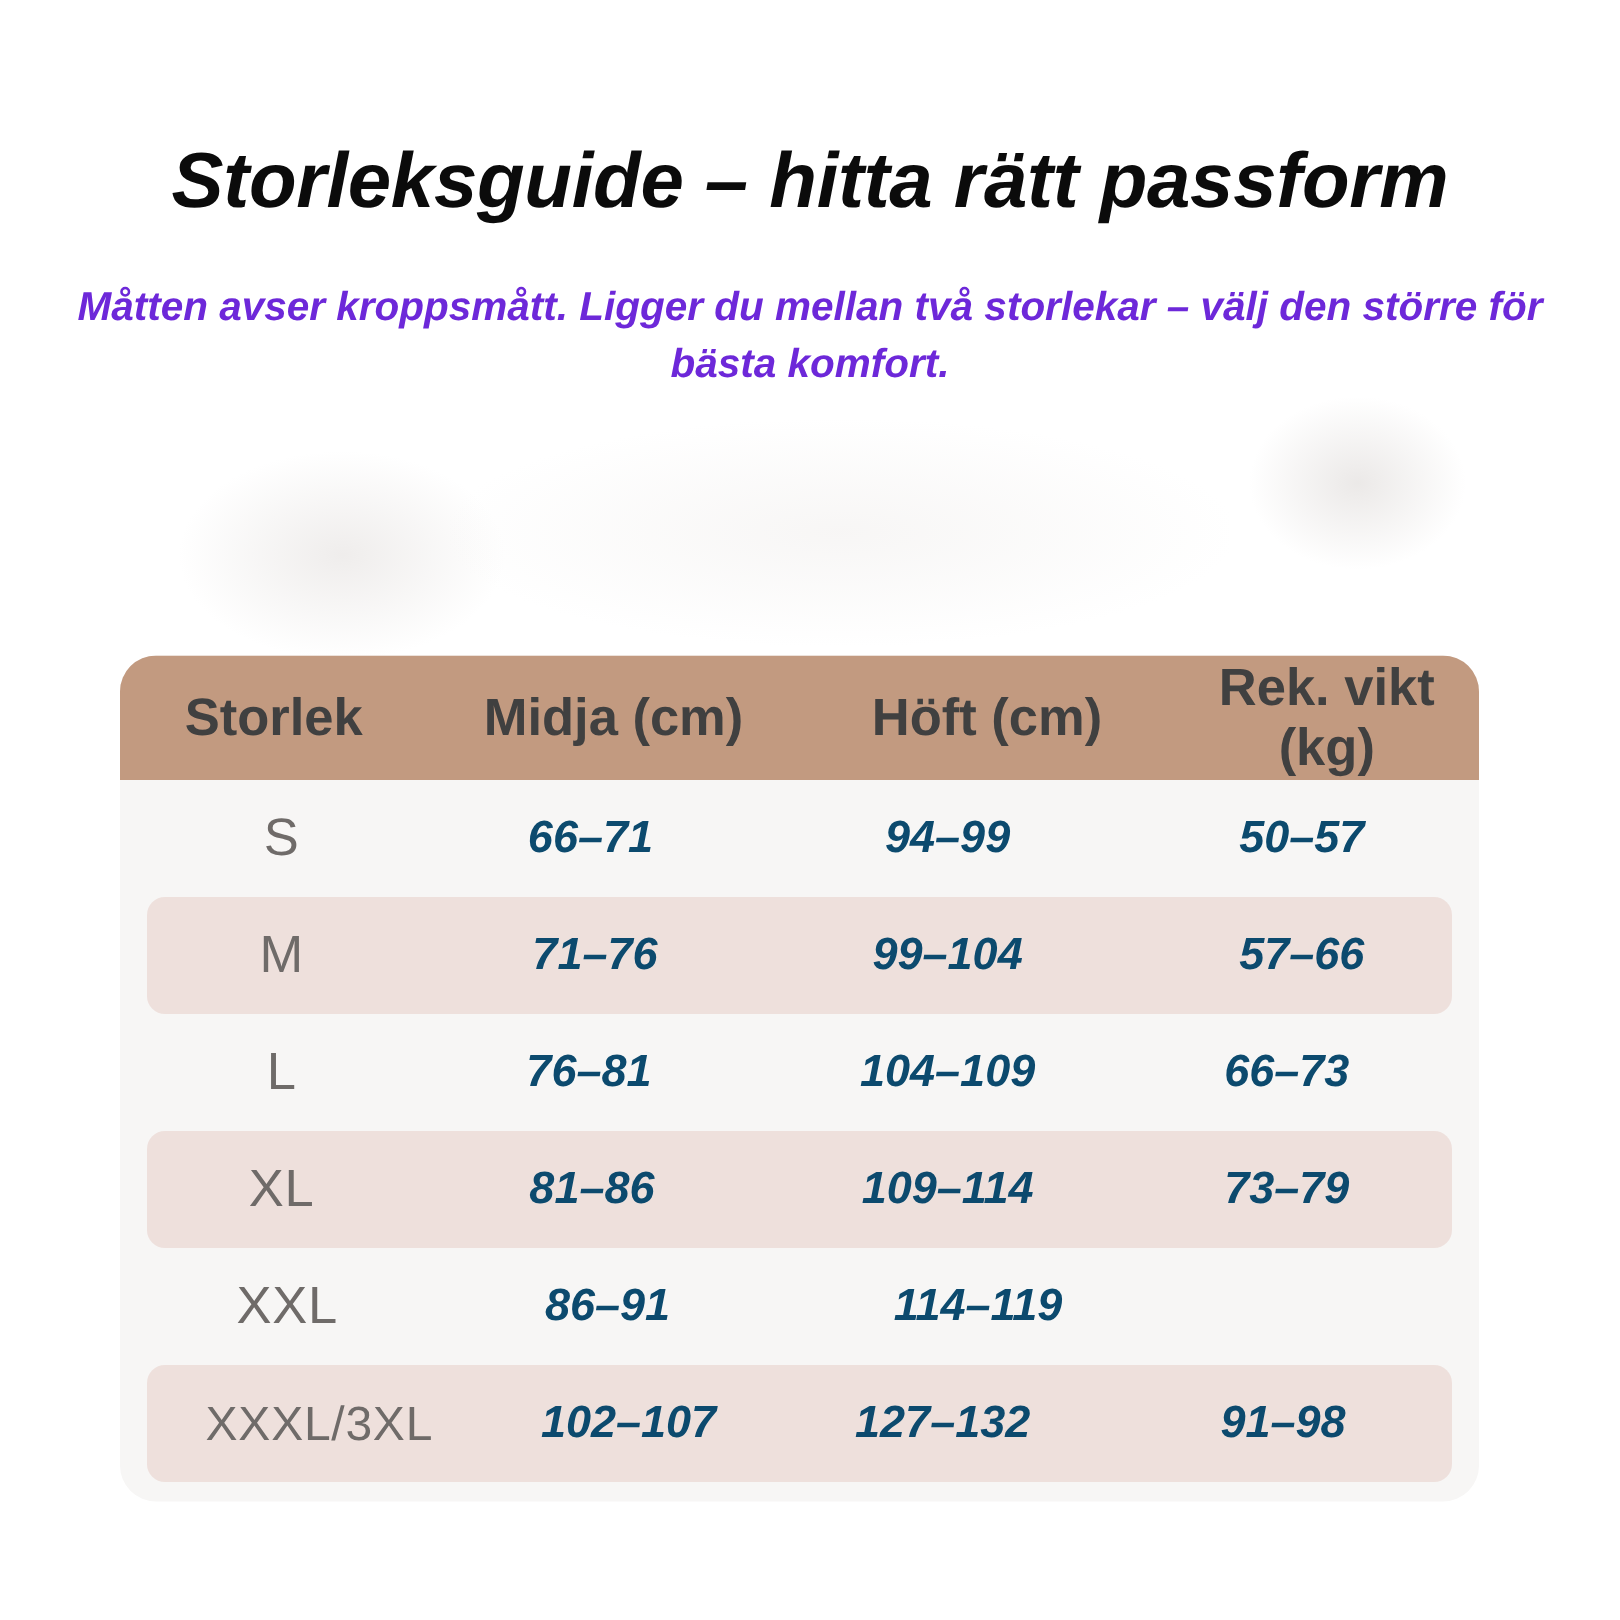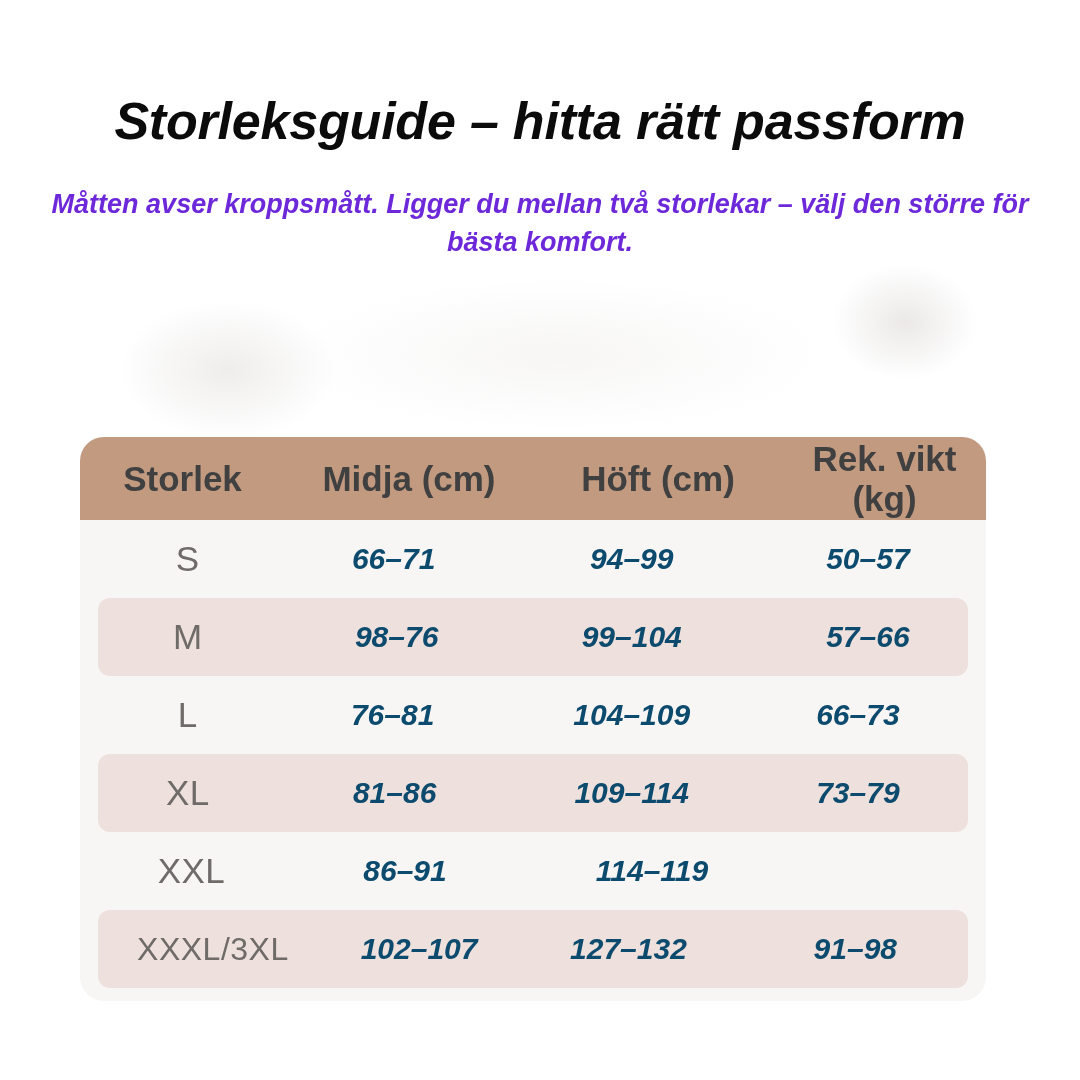--- a/index.html
+++ b/index.html
@@ -144,21 +144,21 @@
 
       <div class="row plain">
         <div class="size c0">S</div>
         <div class="val  c1" style="transform:translateX(-3px)">66–71</div>
         <div class="val  c2" style="transform:translateX(-4px)">94–99</div>
         <div class="val  c3" style="transform:translateX(6px)">50–57</div>
       </div>
 
       <div class="row alt">
         <div class="size c0">M</div>
-        <div class="val  c1" style="transform:translateX(0px)">98–76</div>
+        <div class="val  c1" style="transform:translateX(0px)">71–76</div>
         <div class="val  c2" style="transform:translateX(-4px)">99–104</div>
         <div class="val  c3" style="transform:translateX(6px)">57–66</div>
       </div>
 
       <div class="row plain">
         <div class="size c0">L</div>
         <div class="val  c1" style="transform:translateX(-4px)">76–81</div>
         <div class="val  c2" style="transform:translateX(-4px)">104–109</div>
         <div class="val  c3" style="transform:translateX(-4px)">66–73</div>
       </div>

